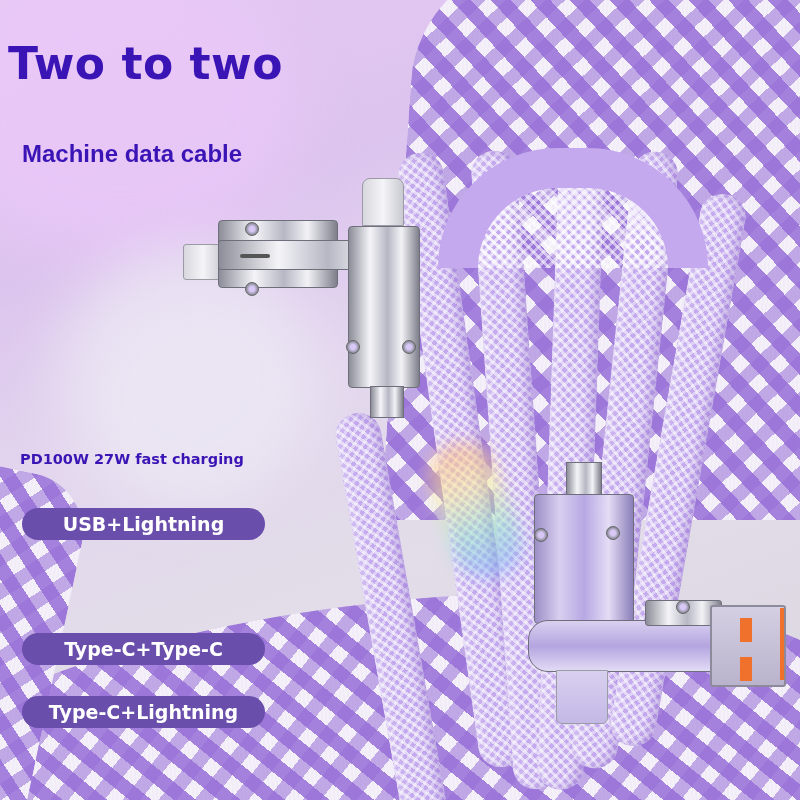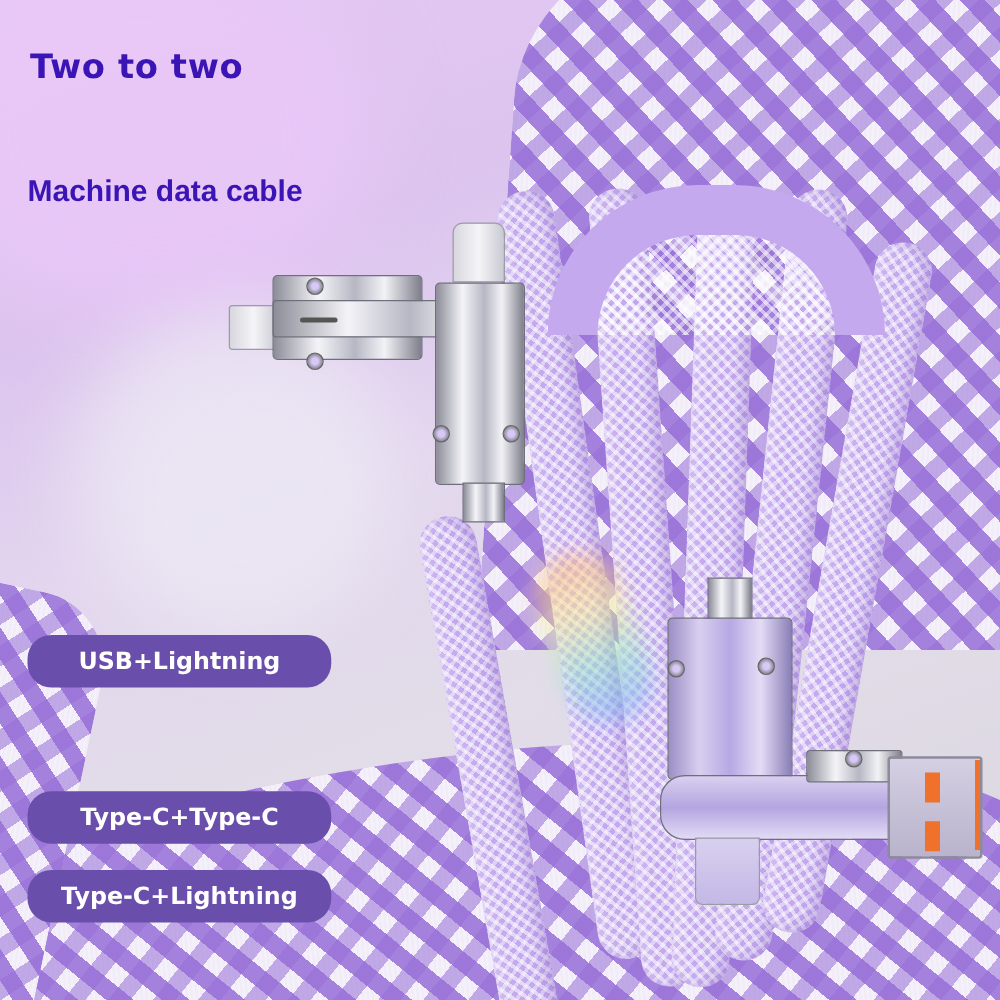--- a/index.html
+++ b/index.html
@@ -33,33 +33,33 @@
   .plug { position:absolute; background: linear-gradient(90deg,#d7d7de,#f5f5f8,#c9c9d2); border:1px solid #9b9ba6; }
   .screw { position:absolute; width:12px; height:12px; border-radius:50%; background: radial-gradient(circle,#d8c8f5 30%,#8a8a98 70%); border:1px solid #666; }
   .usb-face { position:absolute; background: linear-gradient(180deg,#d4cfe2,#b9b3cc); border:2px solid #8d8a9b; }
   .usb-pin { position:absolute; width:12px; height:24px; background:#f0712c; }
   .rainbow {
     position:absolute; width:70px; height:140px; border-radius:40px;
     background: linear-gradient(180deg, rgba(255,180,120,0.55), rgba(255,240,140,0.5), rgba(140,230,200,0.5), rgba(130,170,255,0.55));
     filter: blur(8px); transform: rotate(-20deg);
   }
   .title1 {
-    position:absolute; left:24px; top:38px; margin:0;
-    font-family:"DejaVu Sans", sans-serif; font-weight:bold; font-size:27px; color:#3a14b4; letter-spacing:0.5px;
+    position:absolute; left:8px; top:38px; margin:0;
+    font-family:"DejaVu Sans", sans-serif; font-weight:bold; font-size:44px; color:#3a14b4; letter-spacing:0.5px;
   }
   .title2 {
     position:absolute; left:22px; top:140px; margin:0;
     font-family:Liberation Sans, sans-serif; font-weight:bold; font-size:24px; color:#3a14b4;
   }
   .subtitle {
     position:absolute; left:20px; top:451px; margin:0;
     font-family:"DejaVu Sans", sans-serif; font-weight:bold; font-size:14.5px; color:#3a14b4;
   }
   .pill {
-    position:absolute; left:22px; width:243px; height:42px; border-radius:19px;
+    position:absolute; left:22px; width:243px; height:32px; border-radius:19px;
     background:#6a4eab; color:#ffffff; display:flex; align-items:center; justify-content:center;
     font-family:"DejaVu Sans", sans-serif; font-weight:bold; font-size:19px; cursor:pointer;
     box-sizing:border-box;
   }
 </style>
 </head>
 <body>
 
 <div class="stage">
 
@@ -106,17 +106,18 @@
     <div class="screw" style="left:676px;top:600px;"></div>
     <div class="usb-face" style="left:710px;top:605px;width:72px;height:78px;border-radius:3px;"></div>
     <div class="usb-pin" style="left:740px;top:618px;"></div>
     <div class="usb-pin" style="left:740px;top:657px;"></div>
     <div style="position:absolute;left:780px;top:608px;width:4px;height:72px;background:#f0712c;"></div>
     <div class="plug" style="left:556px;top:670px;width:50px;height:52px;border-radius:0 0 6px 6px;background:linear-gradient(180deg,#d8d0ef,#c4b8e6);"></div>
   </div>
 
   <h1 class="title1">Two to two</h1>
   <h2 class="title2">Machine data cable</h2>
+  <p class="subtitle">PD100W 27W fast charging</p>
 
   <div class="pill" style="top:508px;">USB+Lightning</div>
   <div class="pill" style="top:696px;">Type-C+Lightning</div>
   <div class="pill" style="top:633px;">Type-C+Type-C</div>
 </div>
 
 </body></html>

